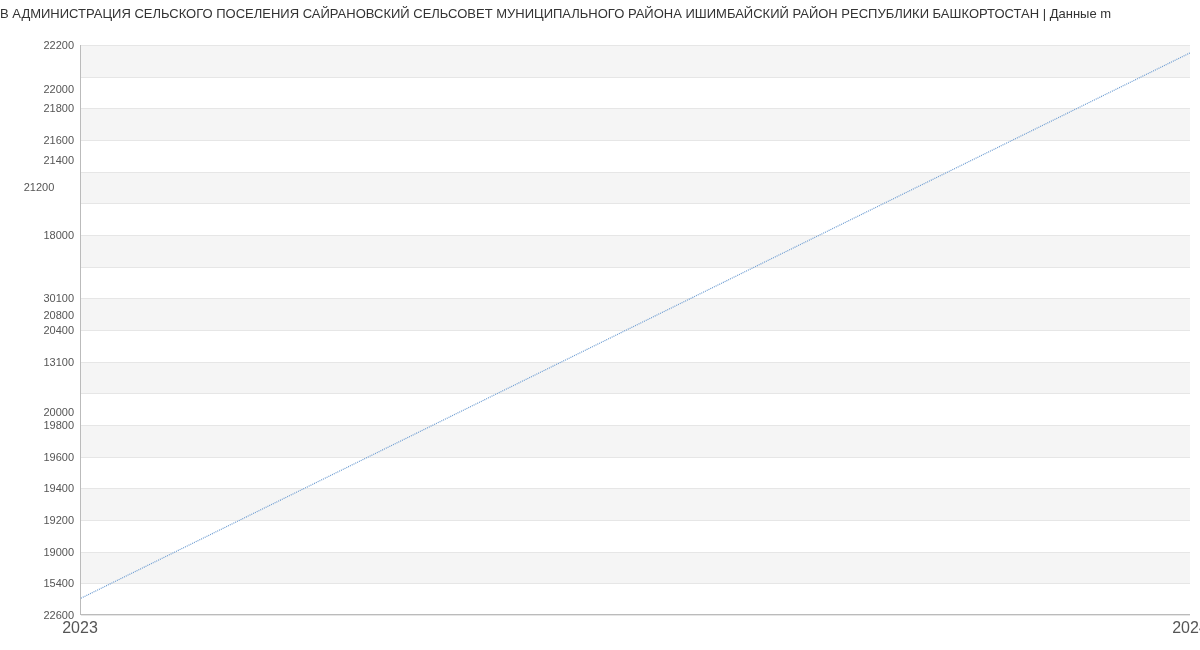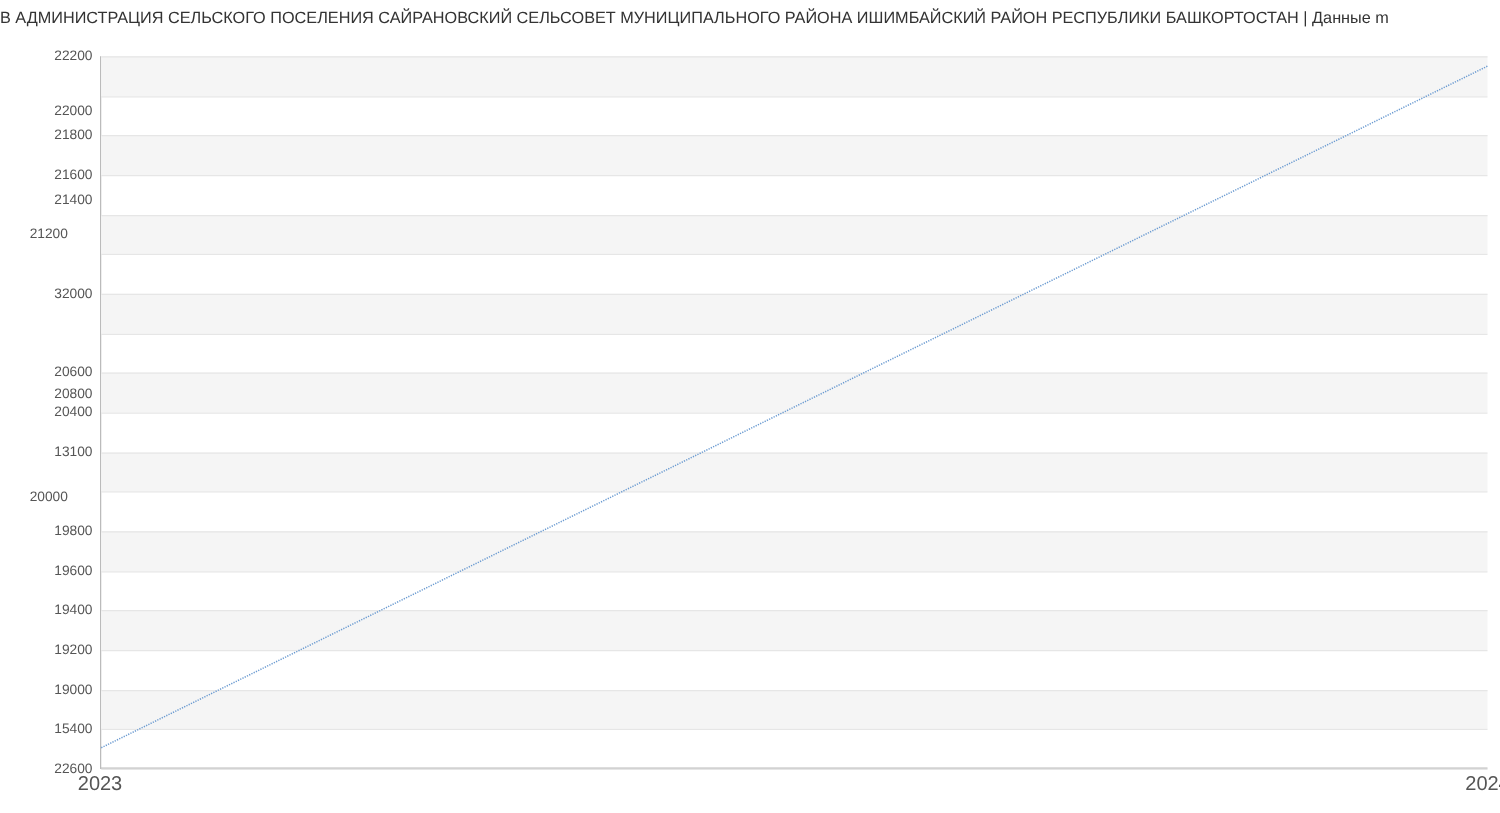--- a/index.html
+++ b/index.html
@@ -113,26 +113,26 @@
       <path class="data-line" id="data-path" d="M0 554.1666666666666 L1110 7.916666666666629 "></path>
     </svg>
   </div>
 <div class="y-tick" style="top: 592px;">22600</div>
     <div class="y-tick" style="top: 560.333px;">15400</div>
     <div class="y-tick" style="top: 528.667px;">19000</div>
     <div class="y-tick" style="top: 497px;">19200</div>
     <div class="y-tick" style="top: 465.333px;">19400</div>
     <div class="y-tick" style="top: 433.667px;">19600</div>
     <div class="y-tick" style="top: 402px;">19800</div>
-    <div class="y-tick" style="top: 375px; text-align: center;">20000</div>
+    <div class="y-tick" style="top: 389px;">20000</div>
     <div class="y-tick" style="top: 338.667px;">13100</div>
     <div class="y-tick" style="top: 307px;">20400</div>
-    <div class="y-tick" style="top: 275.333px;">20600</div>
+    <div class="y-tick" style="top: 275.333px;">30100</div>
     <div class="y-tick" style="top: 243.667px; margin-top: 48px;">20800</div>
-    <div class="y-tick" style="top: 212px;">32000</div>
+    <div class="y-tick" style="top: 212px;">18000</div>
     <div class="y-tick" style="top: 164px; text-align: center;">21200</div>
     <div class="y-tick" style="top: 137px;">21400</div>
     <div class="y-tick" style="top: 117px;">21600</div>
     <div class="y-tick" style="top: 85.3333px;">21800</div>
     <div class="y-tick" style="top: 66px;">22000</div>
     <div class="y-tick" style="top: 22px;">22200</div>
     <div class="x-tick" style="left: 80px;">2023</div>
     <div class="x-tick" style="left: 1190px;">2024</div>
   </div>
 

